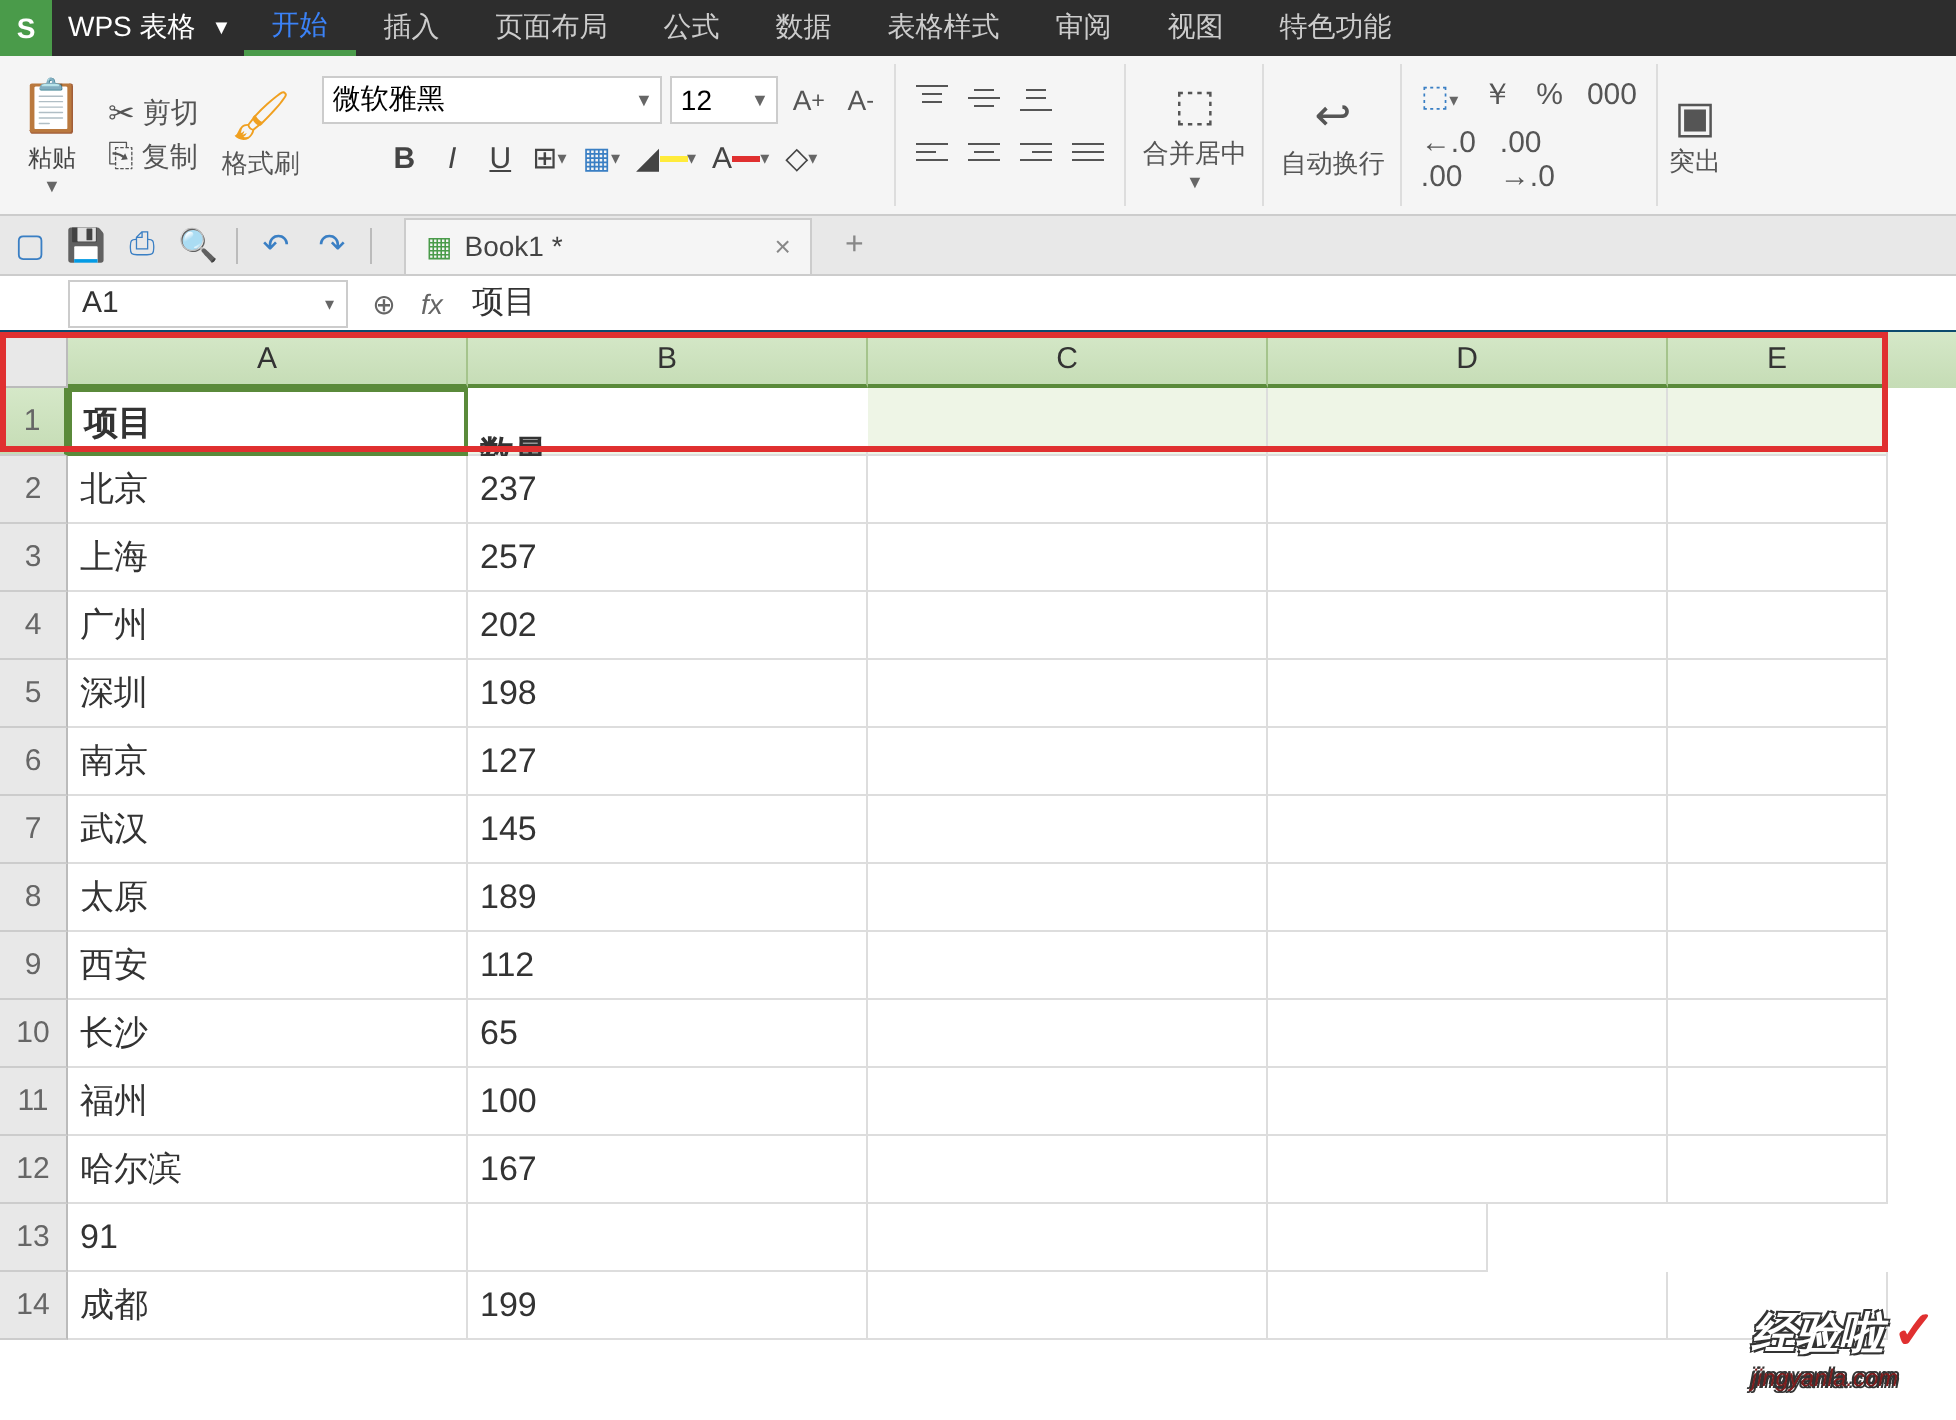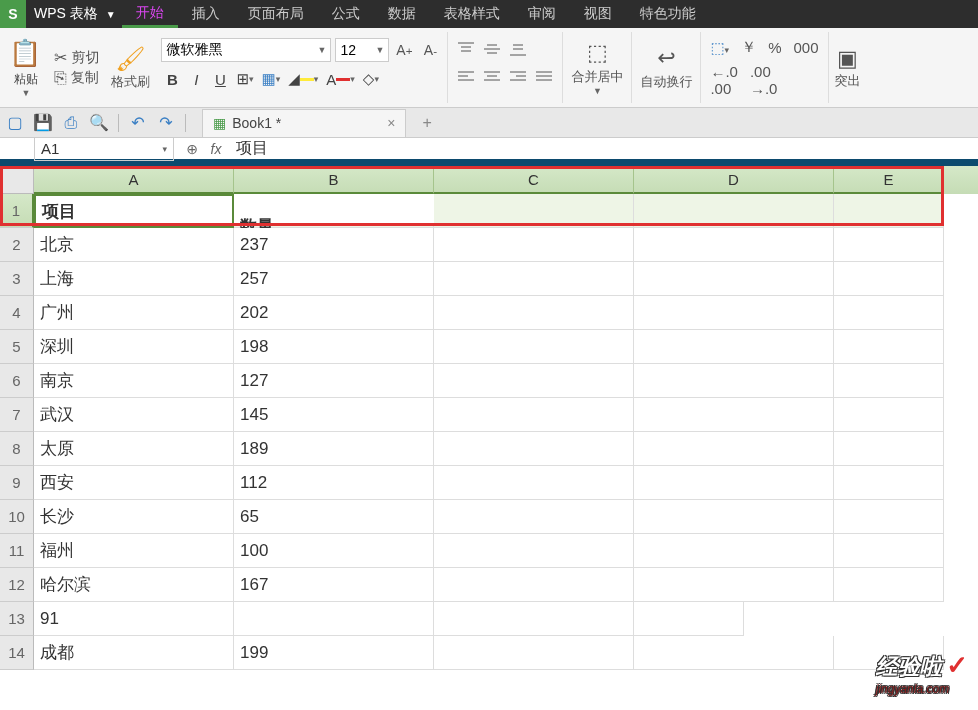--- a/index.html
+++ b/index.html
@@ -5,35 +5,35 @@
 * { box-sizing: border-box; margin: 0; padding: 0; font-family: "Microsoft YaHei", sans-serif; }
 body { background: #fff; width: 978px; height: 710px; overflow: hidden; position: relative; }
 
 
 .title-bar { height: 28px; background: #2d2d2d; display: flex; align-items: center; }
 .app-logo { width: 26px; height: 28px; background: #4a9b4a; color: #fff; display: flex; align-items: center; justify-content: center; font-size: 14px; font-weight: bold; }
 .app-name { color: #fff; font-size: 14px; padding: 0 8px; text-align: center; }
 .dropdown-arrow { color: #fff; font-size: 10px; padding-right: 6px; }
 .menu-bar { display: flex; height: 28px; align-items: stretch; }
 .menu-item { color: #ccc; font-size: 14px; padding: 0 14px; display: flex; align-items: center; cursor: pointer; }
-.menu-item.active { color: #d946ef; border-bottom: 3px solid #4a9b4a; }
+.menu-item.active { color: #3b82f6; border-bottom: 3px solid #4a9b4a; }
 
 
 .ribbon { height: 80px; background: #f5f5f5; border-bottom: 1px solid #ccc; display: flex; align-items: center; padding: 4px 4px; }
 .ribbon-group { display: flex; flex-direction: column; height: 100%; border-right: 1px solid #ddd; padding: 0 6px; }
 .ribbon-btn-large { display: flex; flex-direction: column; align-items: center; justify-content: center; width: 44px; height: 70px; font-size: 12px; color: #444; cursor: pointer; }
 .ribbon-btn-large .icon { font-size: 26px; margin-bottom: 2px; }
 .clip-group { display: flex; align-items: center; }
 .clip-right { display: flex; flex-direction: column; gap: 2px; padding: 4px 6px; font-size: 14px; color: #555; }
 .clip-item { display: flex; align-items: center; gap: 4px; cursor: pointer; }
 .clip-item .icon { font-size: 16px; }
 .format-painter { display: flex; flex-direction: column; align-items: center; justify-content: center; width: 50px; font-size: 13px; color: #555; cursor: pointer; }
 .format-painter .icon { font-size: 24px; color: #f0a020; }
 
-.font-group { display: flex; flex-direction: column; gap: 6px; padding: 6px; }
+.font-group { display: flex; flex-direction: column; gap: 6px; padding: 6px; align-items: center; }
 .font-row1 { display: flex; gap: 4px; align-items: center; }
 .font-select { width: 170px; height: 24px; border: 1px solid #ccc; background: #fff; font-size: 14px; padding: 0 4px; display: flex; align-items: center; justify-content: space-between; cursor: pointer; }
 .size-select { width: 54px; height: 24px; border: 1px solid #ccc; background: #fff; font-size: 14px; padding: 0 4px; display: flex; align-items: center; justify-content: space-between; cursor: pointer; }
 .font-size-btn { width: 22px; height: 22px; display: flex; align-items: center; justify-content: center; cursor: pointer; font-size: 14px; color: #555; }
 .font-row2 { display: flex; gap: 2px; align-items: center; }
 .fmt-btn { min-width: 22px; height: 22px; display: flex; align-items: center; justify-content: center; cursor: pointer; font-size: 15px; color: #444; padding: 0 3px; }
 .fmt-btn.bold { font-weight: bold; }
 .fmt-btn.italic { font-style: italic; }
 .fmt-btn.underline { text-decoration: underline; }
 .color-bar { width: 14px; height: 3px; display: inline-block; }
@@ -56,21 +56,21 @@
 
 .qat { height: 30px; background: #e8e8e8; border-bottom: 1px solid #ccc; display: flex; align-items: center; padding: 0 4px; gap: 6px; }
 .qat-btn { width: 22px; height: 22px; display: flex; align-items: center; justify-content: center; cursor: pointer; color: #3a7fc4; font-size: 16px; }
 .qat-sep { width: 1px; height: 18px; background: #bbb; margin: 0 2px; }
 .doc-tab { display: flex; align-items: center; height: 28px; background: #f5f5f5; border: 1px solid #ccc; border-bottom: none; padding: 0 10px; font-size: 14px; color: #444; gap: 6px; margin-left: 8px; cursor: pointer; }
 .doc-tab .icon { color: #4a9b4a; }
 .doc-tab-close { margin-left: 100px; color: #888; cursor: pointer; }
 .doc-tab-add { padding: 0 10px; color: #888; cursor: pointer; font-size: 16px; }
 
 
-.formula-bar { height: 28px; border-bottom: 7px solid #0c4a6e; display: flex; align-items: center; background: #fff; }
+.formula-bar { height: 28px; border-bottom: 1px solid #0c4a6e; display: flex; align-items: center; background: #fff; }
 .name-box { width: 140px; height: 24px; border: 1px solid #ccc; margin: 0 6px 0 34px; display: flex; align-items: center; padding: 0 6px; font-size: 15px; color: #333; justify-content: space-between; cursor: text; }
 .fb-btn { width: 24px; height: 24px; display: flex; align-items: center; justify-content: center; cursor: pointer; color: #666; font-size: 14px; }
 .fb-input { flex: 1; height: 24px; display: flex; align-items: center; padding: 0 8px; font-size: 16px; color: #333; cursor: text; }
 
 
 .sheet { position: relative; }
 .sheet-corner { position: absolute; left: 0; top: 0; width: 34px; height: 28px; background: #e8e8e8; border-right: 1px solid #bbb; border-bottom: 1px solid #bbb; z-index: 2; }
 .col-headers { display: flex; margin-left: 34px; height: 28px; background: linear-gradient(#d5e8c8, #c5dcb5); }
 .col-header { border-right: 1px solid #a5c48c; border-bottom: 2px solid #5a8a3a; display: flex; align-items: center; justify-content: center; font-size: 15px; color: #333; cursor: pointer; }
 

